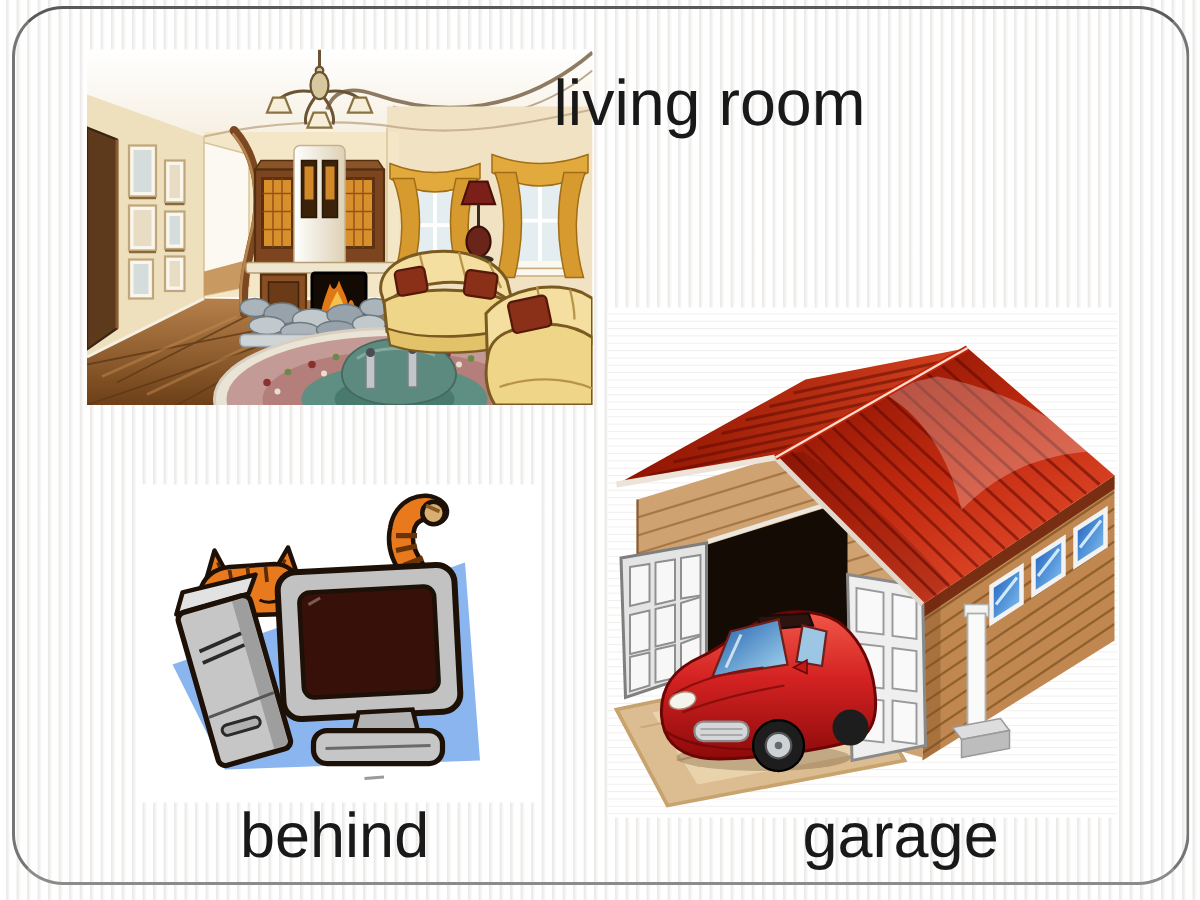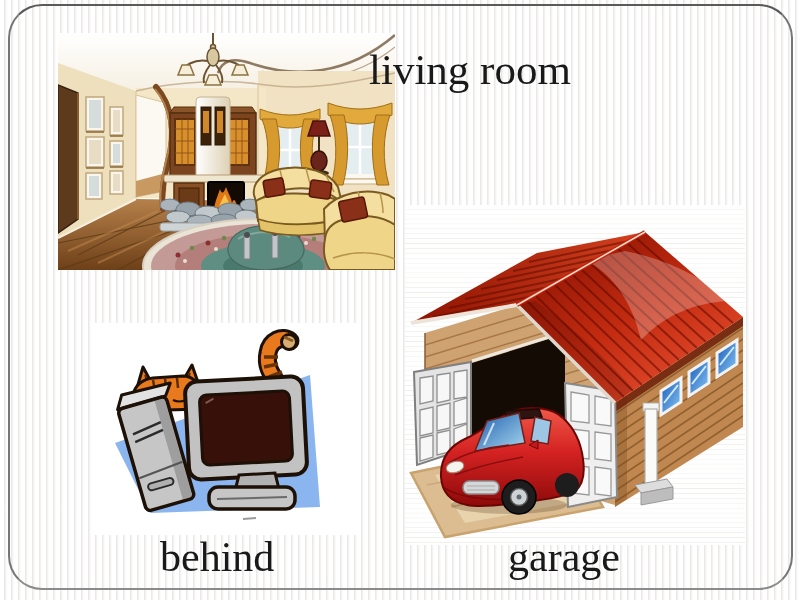--- a/index.html
+++ b/index.html
@@ -26,27 +26,27 @@
   .picture svg{display:block;width:100%;height:100%;}
   #living-room-picture{left:58px; top:33px; width:337px; height:237px;}
   #behind-picture{left:93px; top:323px; width:264px; height:212px;}
   #garage-picture{
     left:405px; top:205px; width:340px; height:340px;
     background:repeating-linear-gradient(180deg,
       #ffffff 0px, #ffffff 3.6px, #f1efec 4.2px, #ffffff 4.9px);
   }
   .label{
     position:absolute;
-    font-family:Liberation Serif, serif;
+    font-family:Liberation Sans, sans-serif;
     font-size:42px; line-height:1; color:#191919;
     white-space:nowrap; z-index:5;
   }
   #living-room-label{left:369px; top:48px; font-size:43px;}
   #behind-label{left:140px; top:536px;padding-left:20px;}
-  #garage-label{left:508px; top:536px;}
+  #garage-label{left:487px; top:536px;padding-left:48px;}
 </style>
 </head>
 <body>
 
 <div class="slide-frame"></div>
 
 <div class="picture" id="living-room-picture" aria-label="living room interior illustration">
   <svg viewBox="0 0 337 237">
     <defs>
       <linearGradient id="lr-ceil" x1="0" y1="0" x2="0" y2="1">

